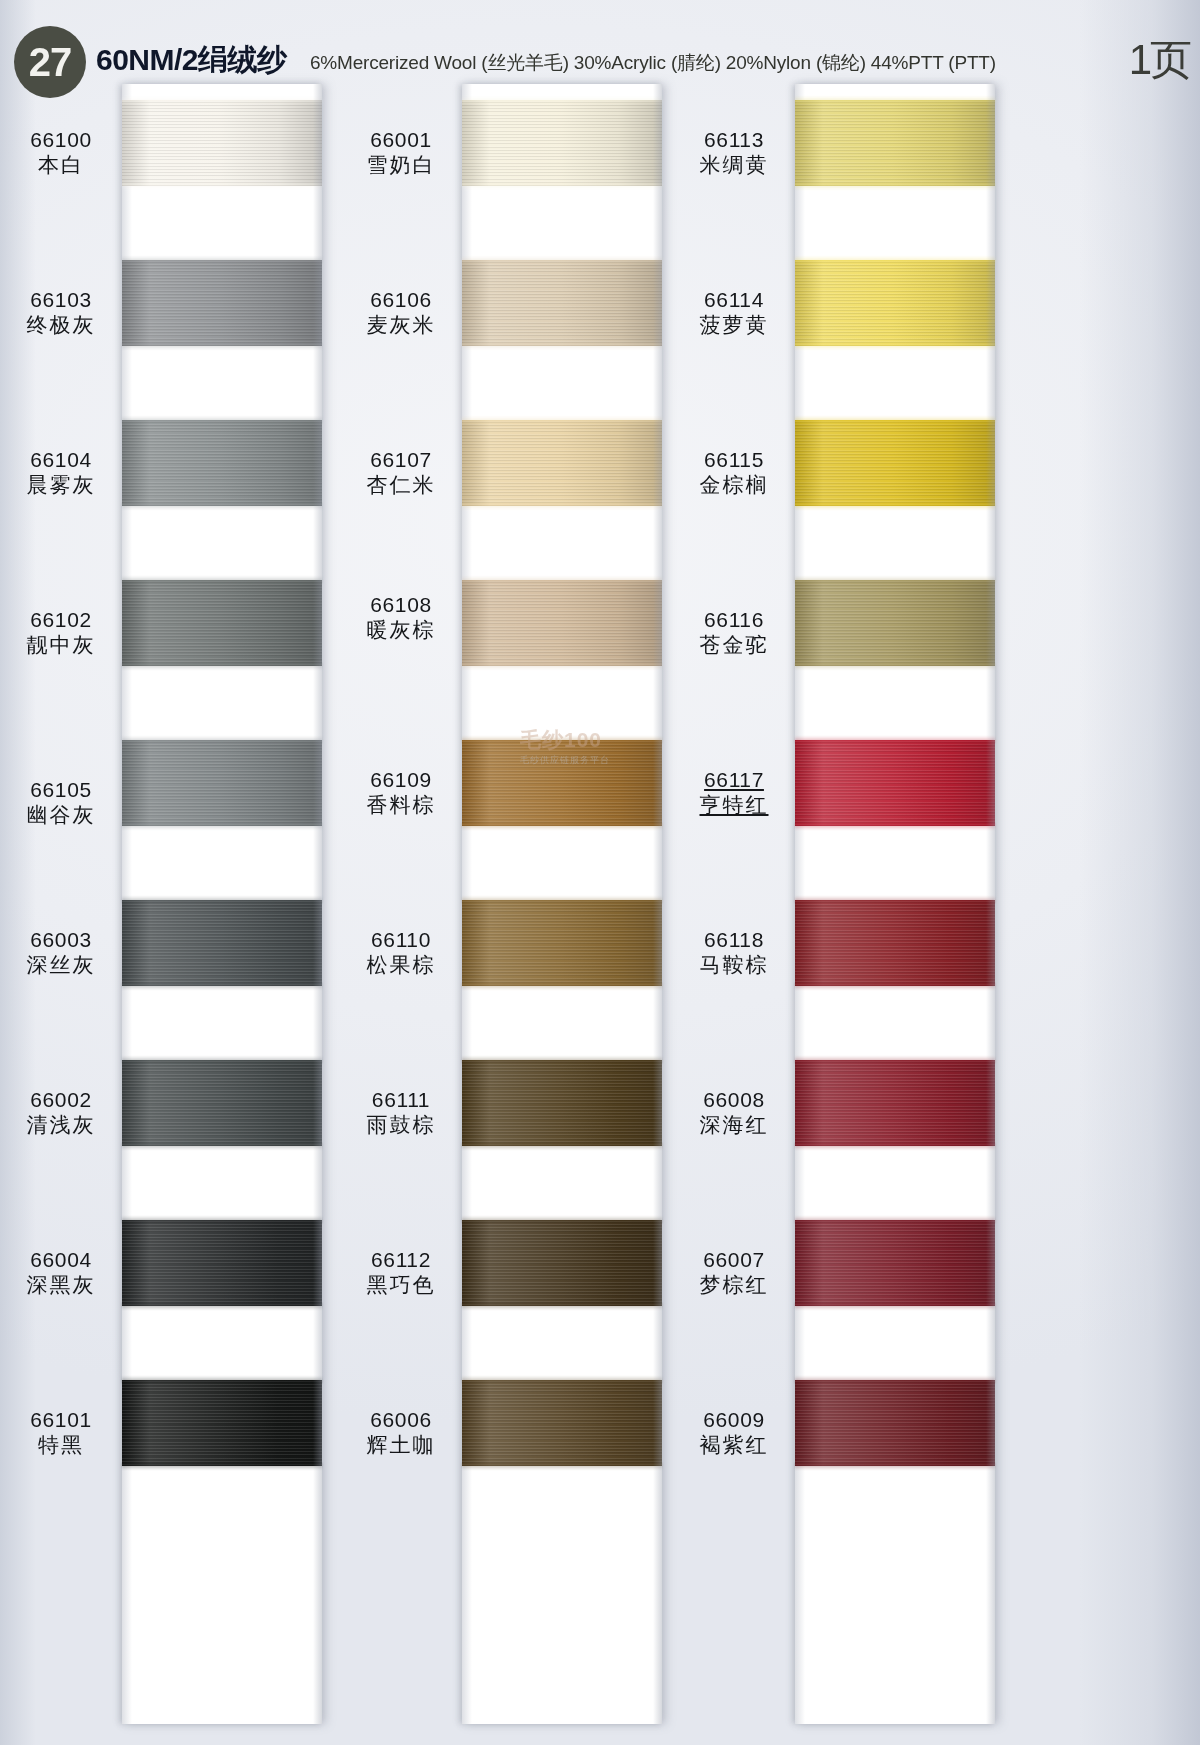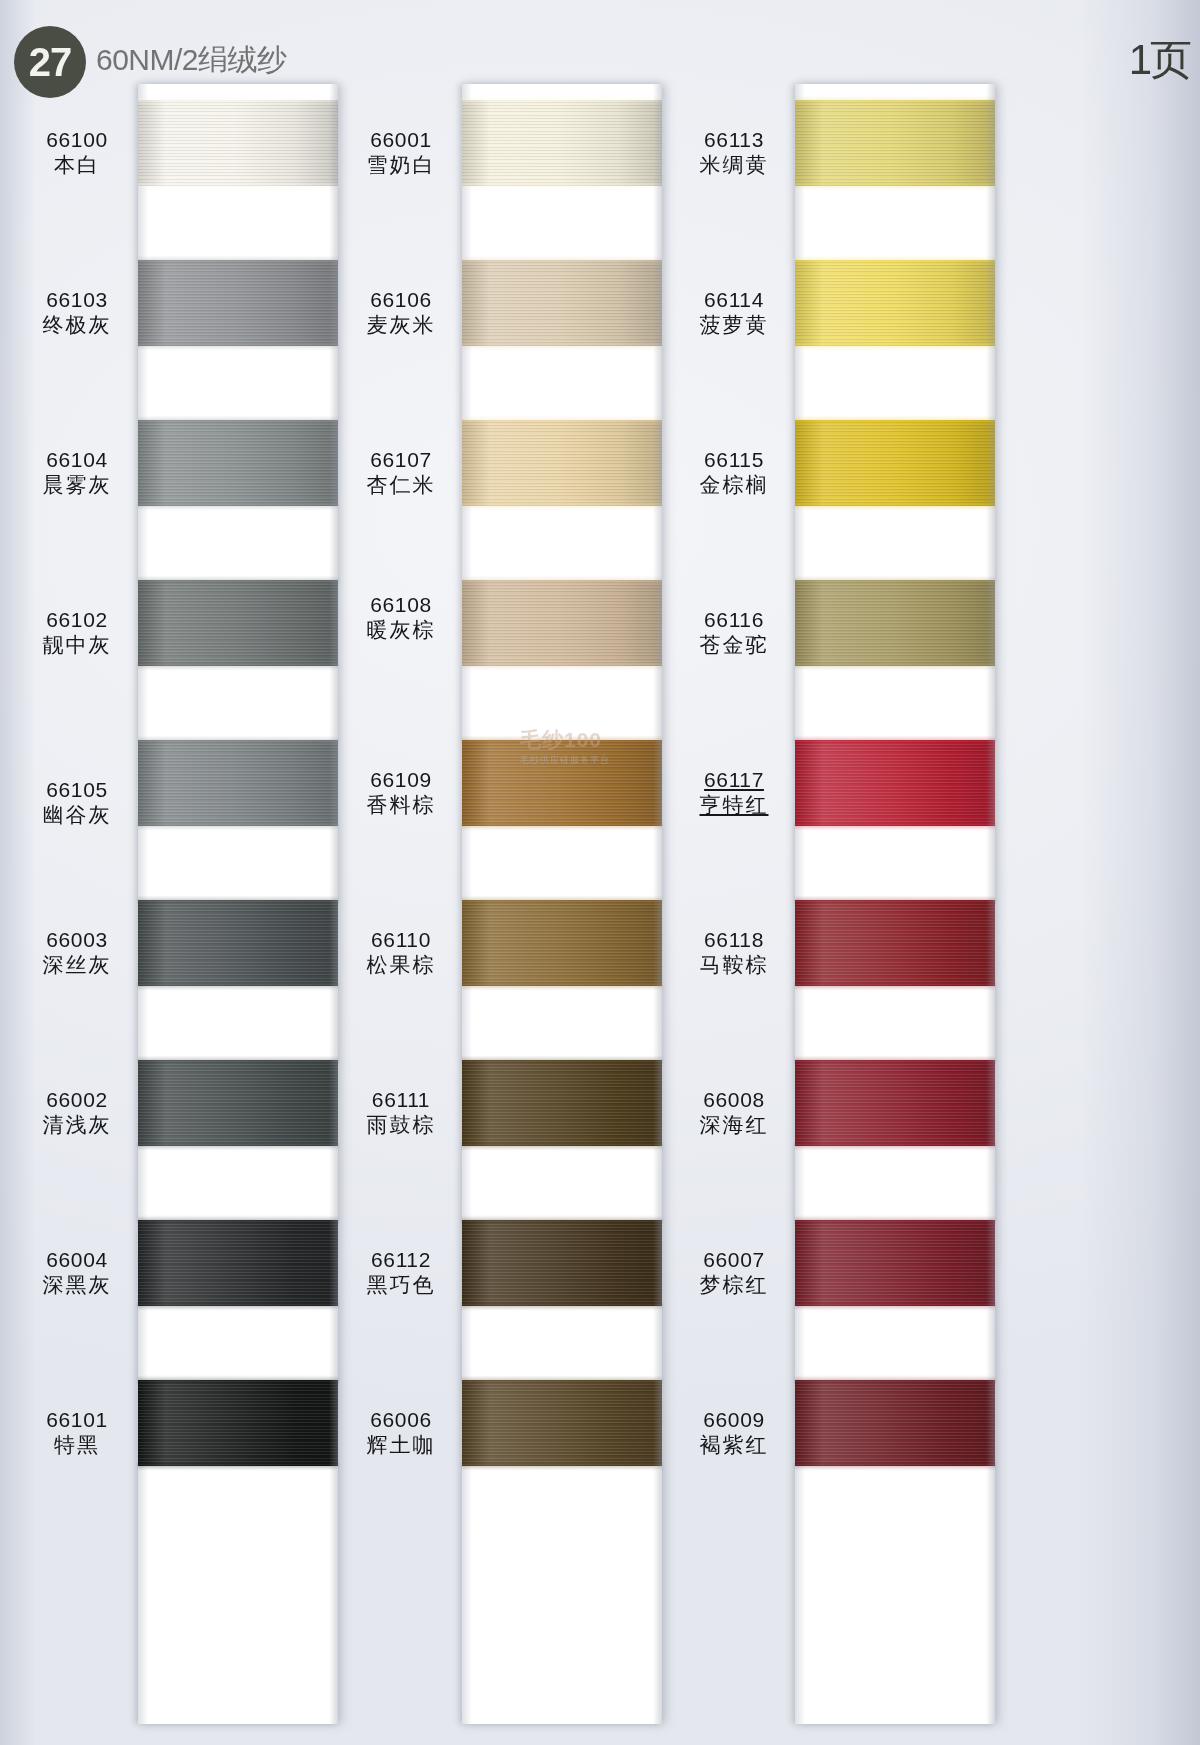--- a/index.html
+++ b/index.html
@@ -33,21 +33,21 @@
     background:#4a4d44;
     display:flex;align-items:center;justify-content:center;
   }
   .badge span{
     color:#f2f2ee;font-size:40px;font-weight:bold;letter-spacing:-1px;
     font-family:"Liberation Sans",sans-serif;
     line-height:1;
   }
   .title{
     position:absolute;left:96px;top:40px;
-    font-size:30px;font-weight:normal;color:#737373;letter-spacing:-0.5px;
+    font-size:30px;font-weight:bold;color:#0f172a;letter-spacing:-0.5px;
     white-space:nowrap;
   }
   .composition{
     position:absolute;left:310px;top:50px;
     font-size:19px;color:#33352f;white-space:nowrap;letter-spacing:-0.2px;
   }
   .pageno{
     position:absolute;right:10px;top:32px;
     font-size:42px;color:#3b3d38;letter-spacing:-2px;
   }
@@ -121,25 +121,26 @@
 </head>
 <body>
 
 <div class="page"></div>
 
 <div class="header">
   <div class="badge">
     <span>27</span>
   </div>
   <div class="title">60NM/2绢绒纱</div>
+  <div class="composition">6%Mercerized Wool (丝光羊毛)  30%Acrylic (腈纶) 20%Nylon (锦纶)  44%PTT (PTT)</div>
   <div class="pageno">1页</div>
 </div>
 
 <div id="columns-root">
-    <div class="col col-0" style="left: 138px; text-decoration: underline;">
+    <div class="col col-0" style="left: 122px; text-decoration: underline;">
       <div class="card">
         <div class="band" style="top: 16px; height: 86px; background: rgb(247, 244, 236);">
           <div class="yarn"></div>
           <div class="sheen"></div>
           <div class="fuzz-t" style="background: linear-gradient(rgba(247, 244, 236, 0), rgba(247, 244, 236, 0.8));"></div>
           <div class="fuzz-b" style="background: linear-gradient(0deg, rgba(247, 244, 236, 0), rgba(247, 244, 236, 0.8));"></div>
         </div>
         <div class="band" style="top: 176px; height: 86px; background: rgb(143, 146, 149);">
           <div class="yarn"></div>
           <div class="sheen"></div>

